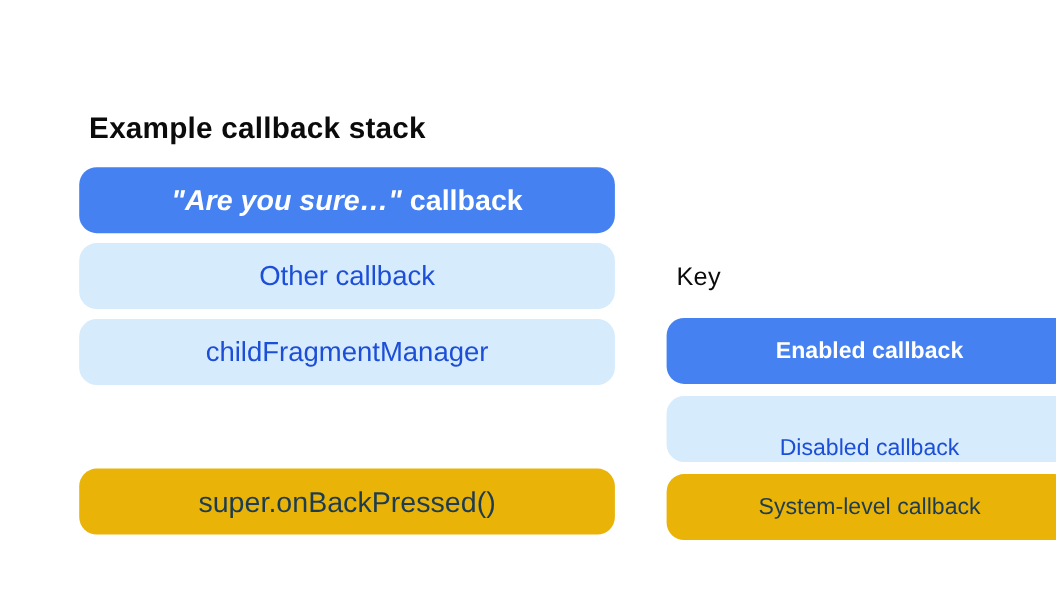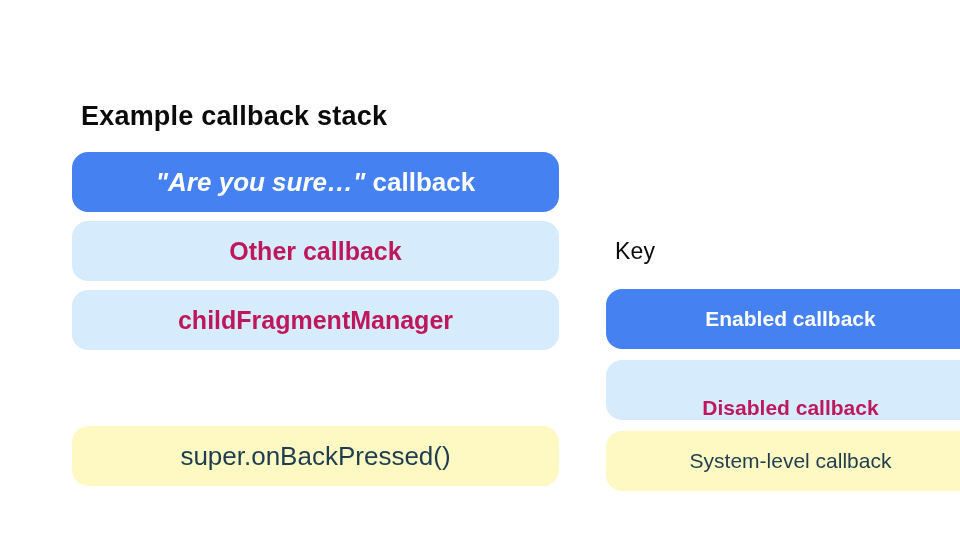--- a/index.html
+++ b/index.html
@@ -40,22 +40,22 @@
     border-radius: 16px;
     display: flex;
     align-items: center;
     justify-content: center;
     text-align: center;
   }
   .stack-box { left: 61px; width: 487px; }
   .key-box   { left: 595px; width: 369px; }
 
   .enabled  { background: #4581f1; color: #ffffff; }
-  .disabled { background: #d6ebfc; color: #be185d; font-weight: bold; }
-  .system   { background: #fef9c3; color: #1e3c4f; justify-content: center; }
+  .disabled { background: #d6ebfc; color: #1d4ed8; }
+  .system   { background: #eab308; color: #1e3c4f; justify-content: center; }
 
   .stack-box .lbl { font-size: 25px; }
   .key-box   .lbl { font-size: 21px; }
 
   .bold { font-weight: bold; }
   .it   { font-style: italic; }
 
   #stack-box-1 { top: 152px; }
   #stack-box-2 { top: 221px; }
   #stack-box-3 { top: 290px; }

